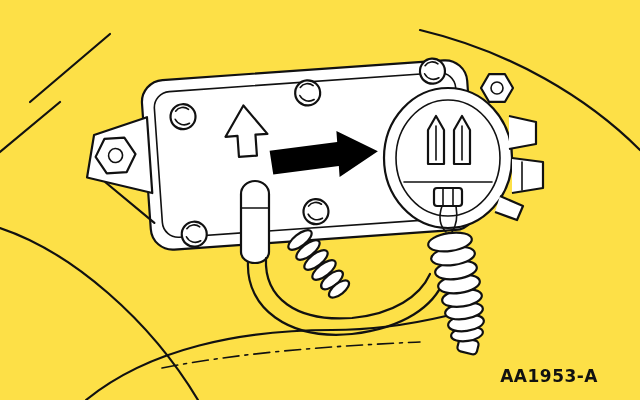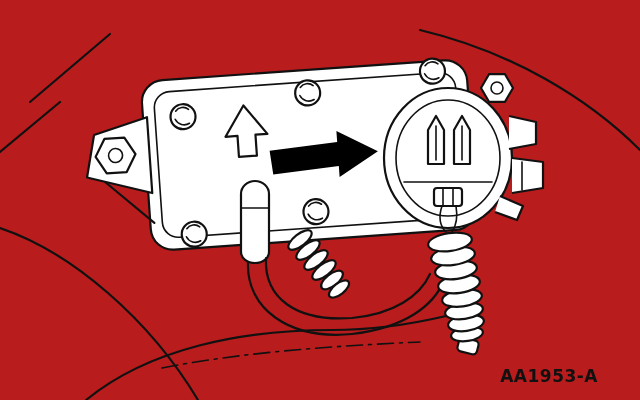--- a/index.html
+++ b/index.html
@@ -1,17 +1,17 @@
 <!DOCTYPE html>
 <html><head>
 <meta charset="utf-8">
 <style>
   html,body{margin:0;padding:0;background:#ffffff;}
   .stage{
-    width:640px;height:400px;position:relative;background:#b91c1c;
+    width:640px;height:400px;position:relative;background:#fde047;
     font-family:"DejaVu Sans","Liberation Sans",sans-serif;overflow:hidden;
   }
   svg{display:block}
   .ln{fill:none;stroke:#111111;stroke-width:2.2;stroke-linecap:round;stroke-linejoin:round}
   .thin{stroke-width:1.6}
   .wfill{fill:#ffffff;stroke:#111111;stroke-width:2.2;stroke-linejoin:round}
   .solid{fill:#000000;stroke:none}
   .code{font-family:"DejaVu Sans","Liberation Sans",sans-serif;font-weight:bold;font-size:17px;fill:#111;letter-spacing:.5px}
 </style>
 </head>

